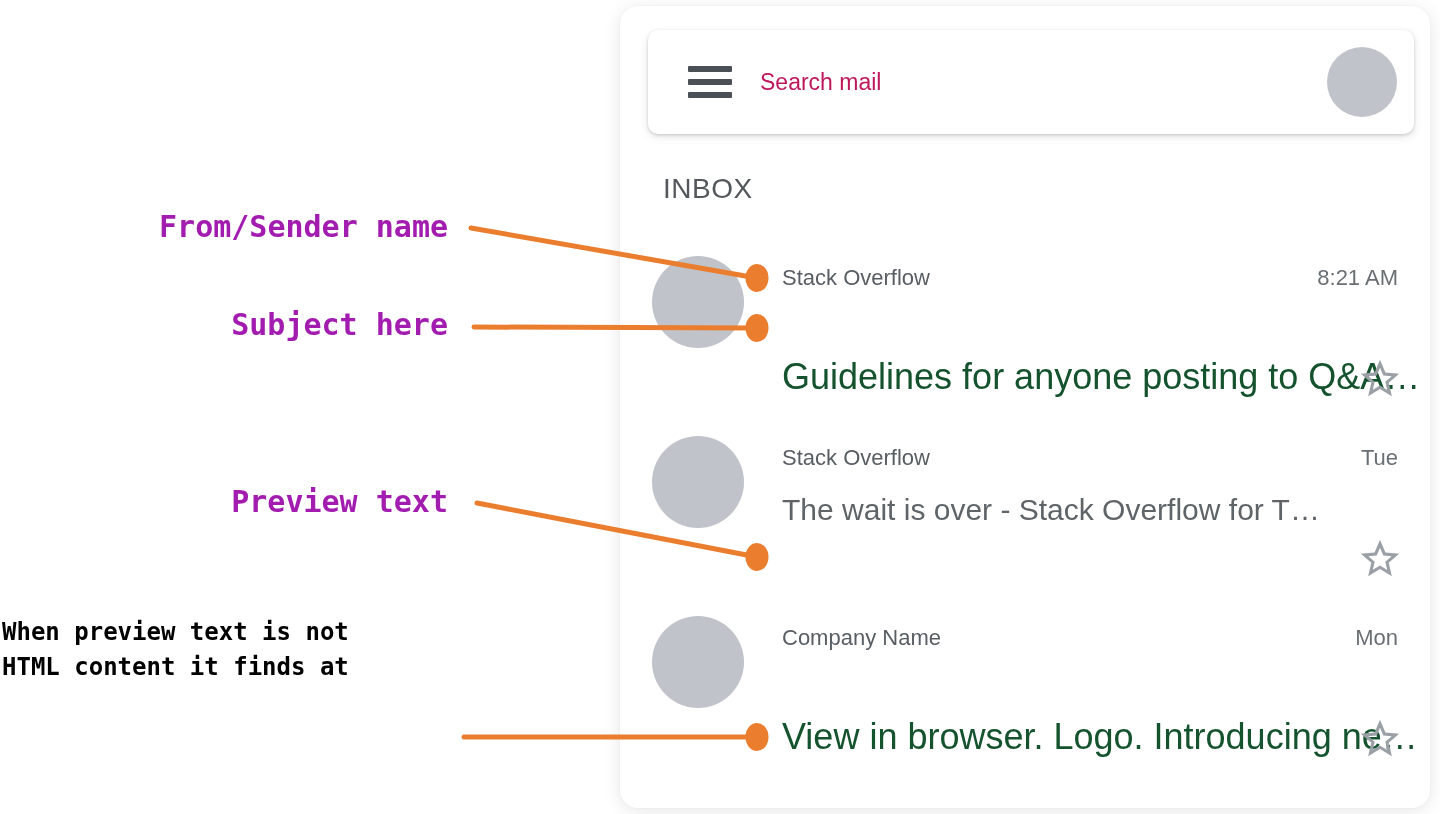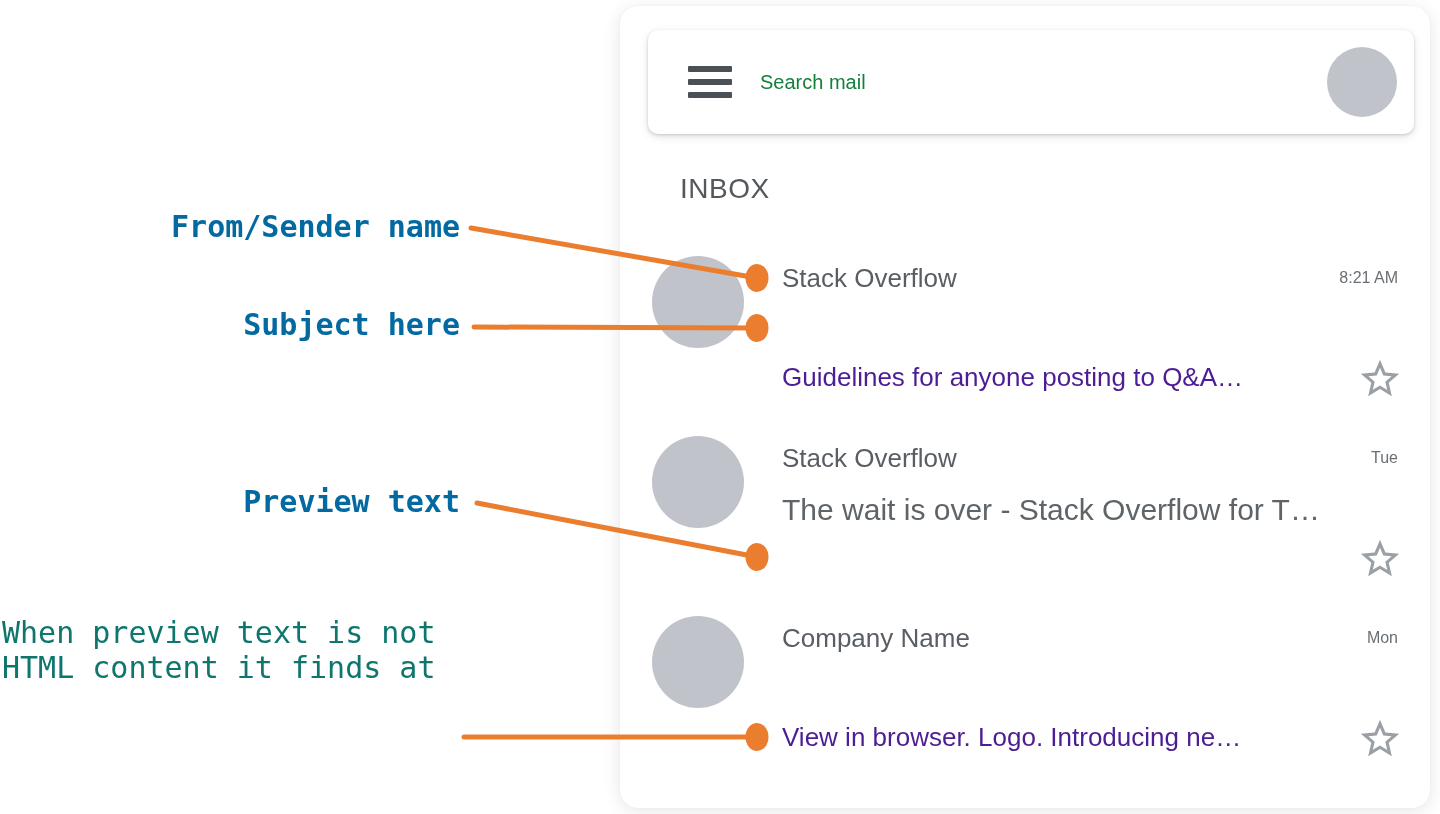--- a/index.html
+++ b/index.html
@@ -17,55 +17,55 @@
     z-index:1;
   }
   .search-bar{
     position:absolute;left:28px;top:24px;width:766px;height:104px;
     background:#ffffff;border-radius:10px;
     box-shadow:0 1px 3px rgba(60,64,67,.22), 0 3px 9px rgba(60,64,67,.13);
     display:flex;align-items:center;
   }
   .hamburger{margin-left:40px;width:44px;display:flex;flex-direction:column;gap:7px;cursor:pointer;}
   .hamburger span{display:block;height:6px;background:#4a5056;border-radius:1px;}
-  .search-text{margin-left:28px;font-size:20px;color:#15803d;}
+  .search-text{margin-left:28px;font-size:23px;color:#be185d;}
   .search-avatar{
     position:absolute;right:17px;top:17px;width:70px;height:70px;
     border-radius:50%;background:#c0c4ca;cursor:pointer;
   }
   .inbox-label{
     position:absolute;left:43px;top:165px;font-size:28px;line-height:36px;
-    color:#54585d;letter-spacing:.5px;margin-left:17px;
+    color:#54585d;letter-spacing:.5px;
   }
 
   .email-row{position:absolute;left:0;width:100%;height:180px;cursor:pointer;}
   .row-1{top:244px}.row-2{top:424px}.row-3{top:604px}
   .row-avatar{
     position:absolute;left:32px;top:6px;width:92px;height:92px;
     border-radius:50%;background:#c0c4ca;
   }
-  .sender{position:absolute;left:162px;top:7px;font-size:26px;line-height:42px;color:#585e64;white-space:nowrap;}
-  .time{position:absolute;right:32px;top:12px;font-size:16px;line-height:32px;color:#6a6f74;white-space:nowrap;}
+  .sender{position:absolute;left:162px;top:7px;font-size:22px;line-height:42px;color:#585e64;white-space:nowrap;}
+  .time{position:absolute;right:32px;top:12px;font-size:22px;line-height:32px;color:#6a6f74;white-space:nowrap;}
   .subject{position:absolute;left:162px;top:61px;font-size:30px;line-height:38px;color:#5f6468;white-space:nowrap;}
-  .preview{position:absolute;left:162px;top:108px;font-size:26px;line-height:38px;color:#4c1d95;white-space:nowrap;}
+  .preview{position:absolute;left:162px;top:108px;font-size:36px;line-height:38px;color:#14532d;white-space:nowrap;}
   .star-btn{position:absolute;left:737px;top:106px;width:46px;height:46px;cursor:pointer;}
 
   
   .ann-label{
     position:absolute;left:0;width:448px;text-align:right;
     font-family:"DejaVu Sans Mono", monospace;font-weight:bold;
-    font-size:30px;line-height:34px;color:#0369a1;z-index:2;white-space:nowrap;margin-left:12px;
+    font-size:30px;line-height:34px;color:#a21caf;z-index:2;white-space:nowrap;
   }
   #ann-from{top:210px}
   #ann-subject{top:308px}
   #ann-preview{top:485px}
   .ann-note{
     position:absolute;left:2px;top:615px;
-    font-family:"DejaVu Sans Mono", monospace;font-weight:normal;
-    font-size:30px;line-height:35px;color:#0f766e;z-index:2;white-space:nowrap;
+    font-family:"DejaVu Sans Mono", monospace;font-weight:bold;
+    font-size:24px;line-height:35px;color:#000000;z-index:2;white-space:nowrap;
   }
 
   .overlay{
     position:absolute;left:0;top:0;width:1440px;height:814px;
     z-index:10;pointer-events:none;
   }
 </style>
 </head>
 <body>
 

